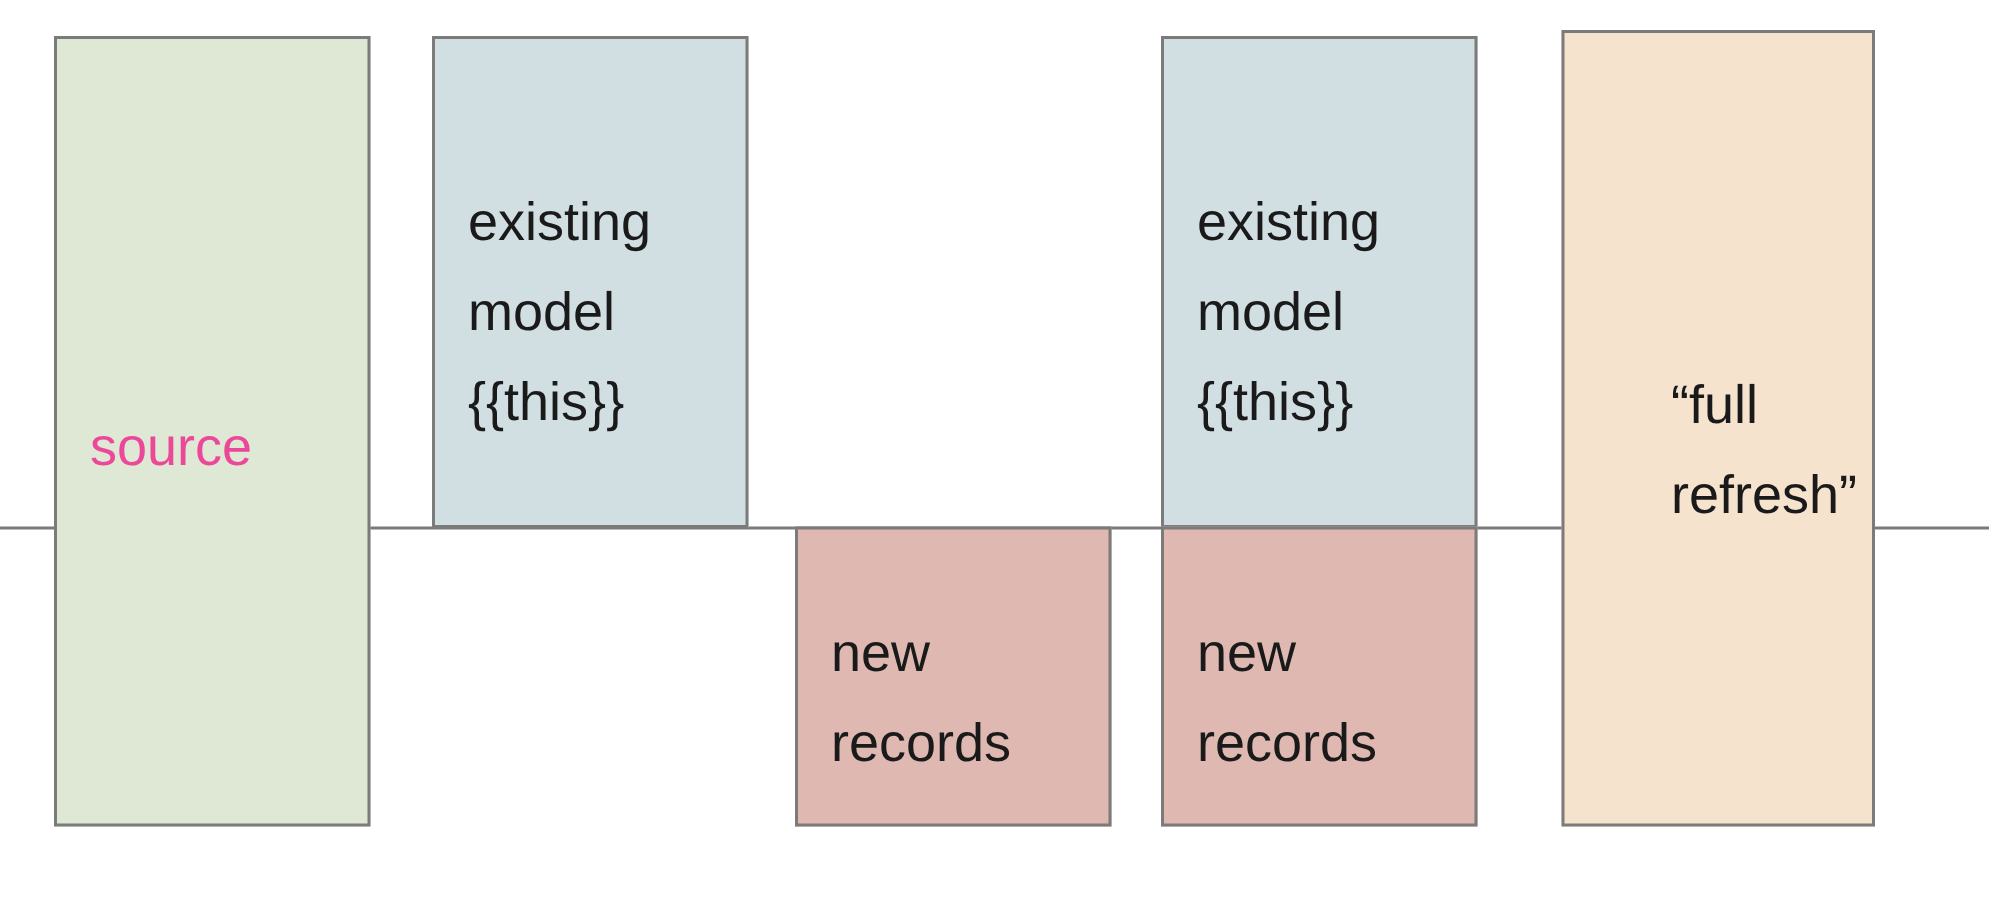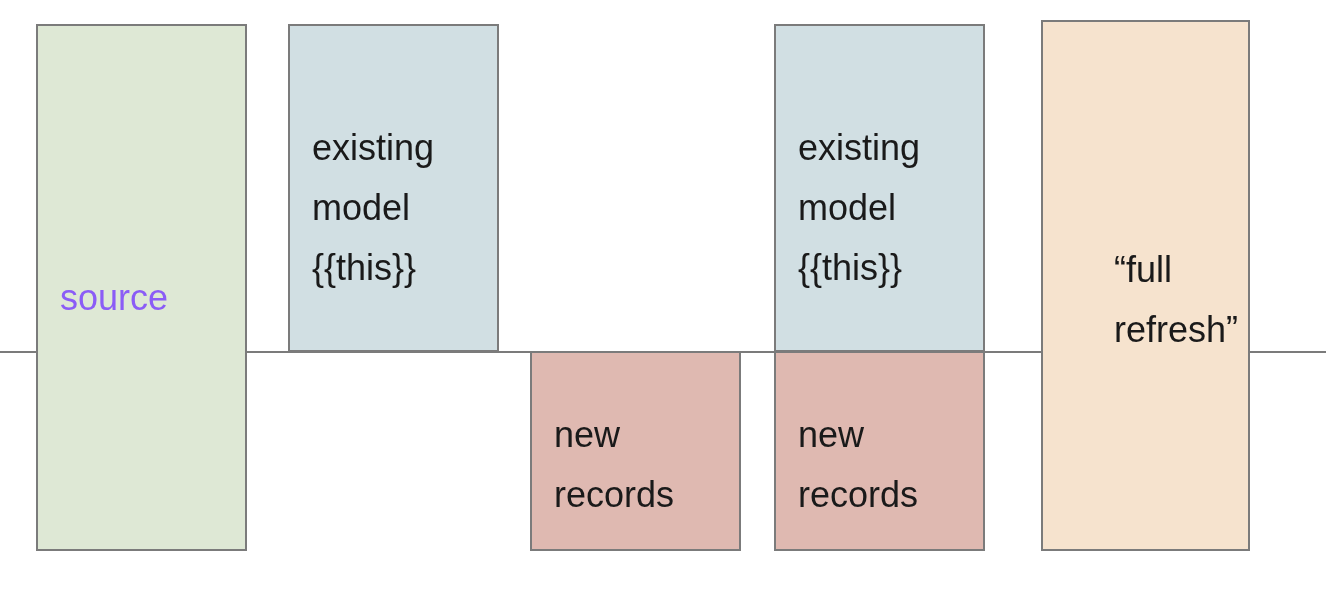--- a/index.html
+++ b/index.html
@@ -43,21 +43,21 @@
 </style>
 </head>
 <body>
 
 <div id="canvas" style="background: rgb(255, 255, 255);">
 
   <div class="axis-line z-line" id="baseline" style="top: 351px; border-top-color: rgb(123, 123, 123);"></div>
 
   <div id="blocks-layer">
       <div class="block z-block" style="left: 36px; top: 24px; width: 211px; height: 527px; background: rgb(222, 232, 213); border-color: rgb(123, 123, 123);"></div>
-      <div class="block-label z-label" style="left: 60px; top: 268px; color: #8b5cf6;">source</div>
+      <div class="block-label z-label" style="left: 60px; top: 268px; color: #ec4899;">source</div>
       <div class="block z-block" style="left: 288px; top: 24px; width: 211px; height: 328px; background: rgb(209, 223, 227); border-color: rgb(123, 123, 123);"></div>
       <div class="block-label z-label" style="left: 312px; top: 118px; color: rgb(26, 26, 26);">existing
 model
 {{this}}</div>
       <div class="block z-block" style="left: 530px; top: 351px; width: 211px; height: 200px; background: rgb(223, 185, 177); border-color: rgb(123, 123, 123);"></div>
       <div class="block-label z-label" style="left: 554px; top: 405px; color: rgb(26, 26, 26);">new
 records</div>
       <div class="block z-block" style="left: 774px; top: 24px; width: 211px; height: 328px; background: rgb(209, 223, 227); border-color: rgb(123, 123, 123);"></div>
       <div class="block-label z-label" style="left: 798px; top: 118px; color: rgb(26, 26, 26);">existing
 model

